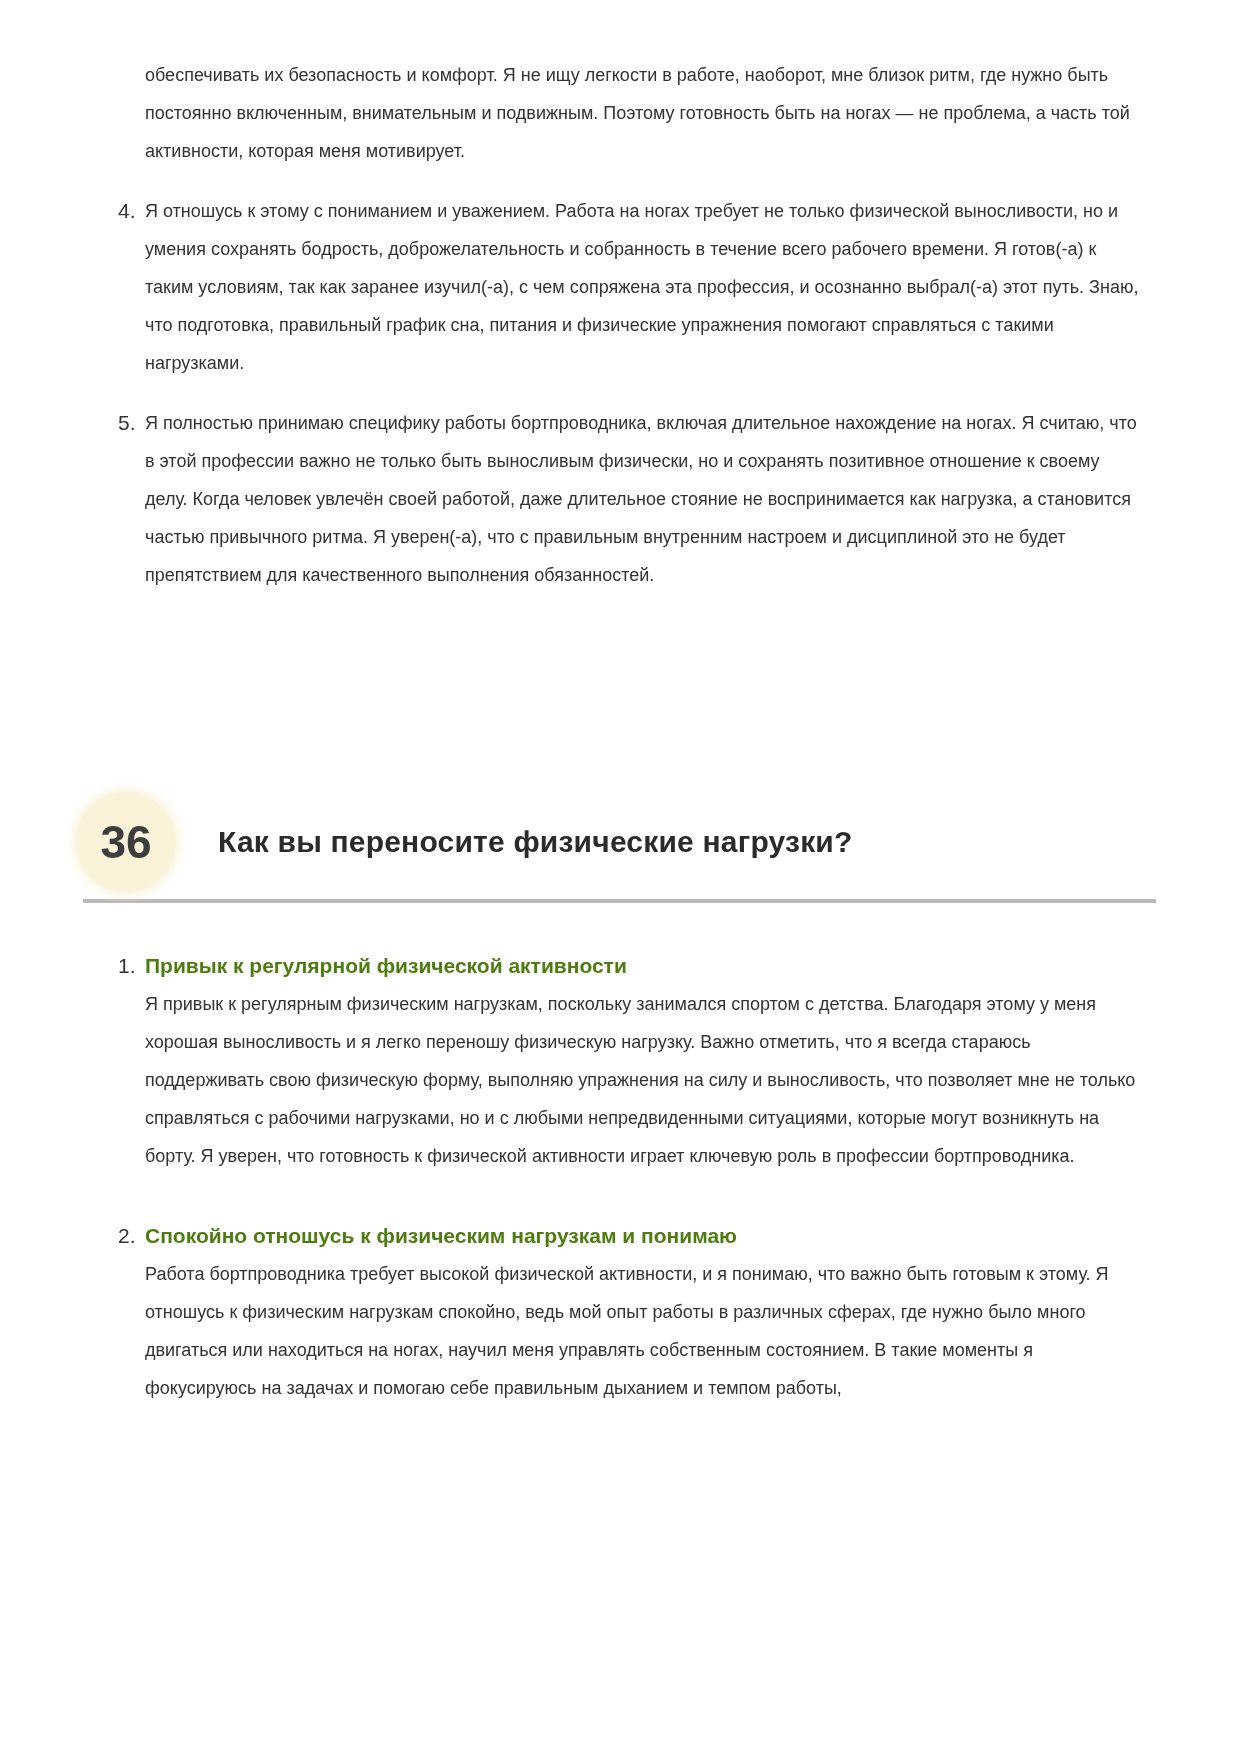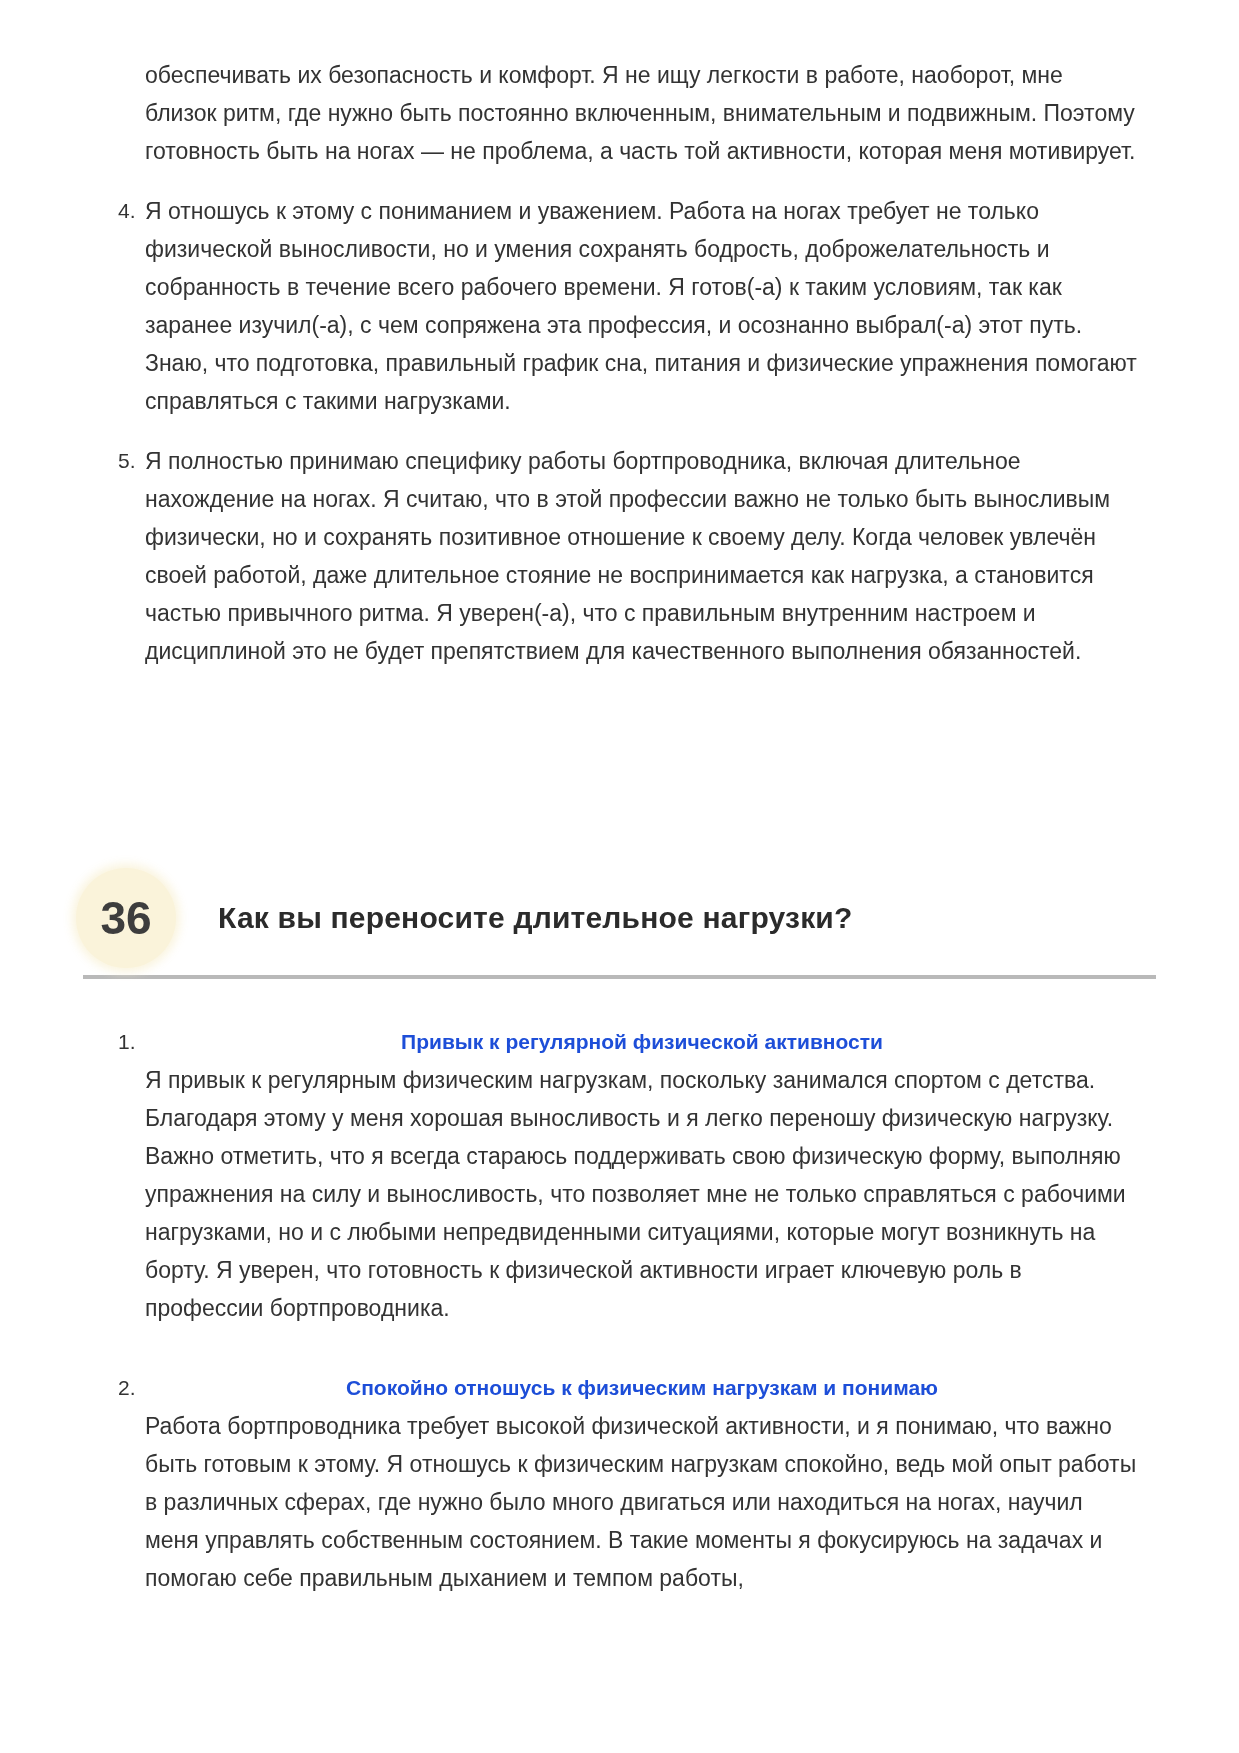--- a/index.html
+++ b/index.html
@@ -17,21 +17,21 @@
   }
 
   .page {
     width: 1239px;
     height: 1753px;
     padding: 56px 100px 0 118px;
   }
 
   
   .para, .item-text, .item-body {
-    font-size: 23px;
+    font-size: 18px;
     line-height: 38px;
     color: #333333;
     text-align: left;
   }
 
   .continuation {
     margin-left: 27px;          
     margin-bottom: 22px;
     max-width: 1002px;
   }
@@ -50,22 +50,21 @@
 
   .num-item .item-content {
     flex: 1 1 auto;
     max-width: 1002px;
   }
 
   .item-heading {
     font-size: 21px;
     line-height: 38px;
     font-weight: bold;
-    color: #1d4ed8;
-    text-align: center;
+    color: #4d7c0f;
   }
 
   
   .section-header {
     margin-top: 198px;
     margin-left: -42px;         
   }
 
   .header-row {
     display: flex;
@@ -135,21 +134,21 @@
       </div>
     </div>
 
   </div>
 
   <div class="section-header">
     <div class="header-row">
       <div class="q-badge">
         <span>36</span>
       </div>
-      <h1 class="q-title">Как вы переносите длительное нагрузки?</h1>
+      <h1 class="q-title">Как вы переносите физические нагрузки?</h1>
     </div>
     <div class="divider"></div>
   </div>
 
   <div class="answers">
 
     <div class="num-item">
       <span class="num">1.</span>
       <div class="item-content">
         <div class="item-heading">Привык к регулярной физической активности</div>

